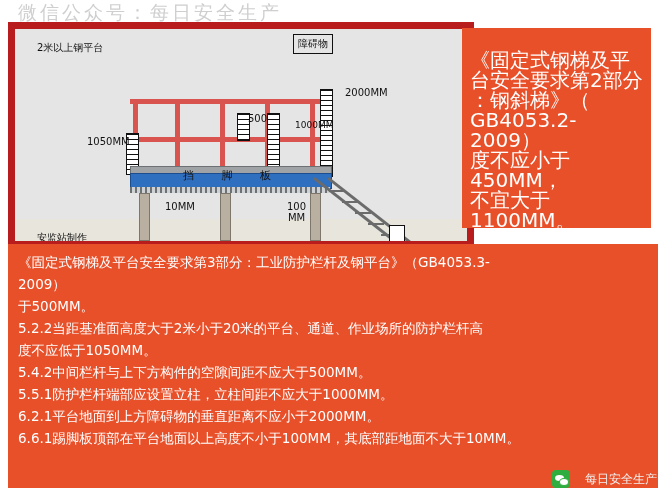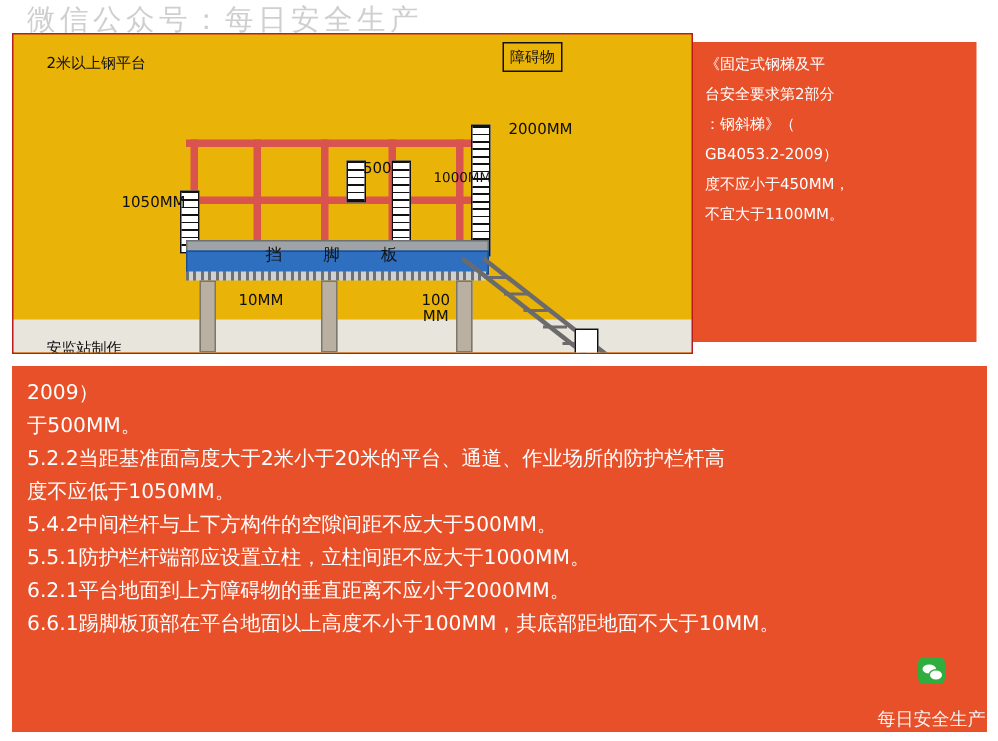--- a/index.html
+++ b/index.html
@@ -33,34 +33,34 @@
     white-space: nowrap;
     z-index: 5;
   }
   
   .illus-wrap {
     position: absolute;
     left: 8px;
     top: 22px;
     width: 452px;
     height: 212px;
-    background: #eab308;
-    border: 1px solid #b91c1c;
+    background: #e5e5e5;
+    border: 7px solid #b91c1c;
     overflow: hidden;
   }
   .illus-label {
     position: absolute;
     font-family: "DejaVu Sans", sans-serif;
     color: #111;
     white-space: nowrap;
   }
   .lbl-platform { left: 22px; top: 12px; font-size: 10px; }
   .lbl-obstacle {
     left: 278px; top: 5px; font-size: 10px;
-    border: 1px solid #111; padding: 2px 4px; margin-left: 48px;
+    border: 1px solid #111; padding: 2px 4px;
   }
   .lbl-2000 { left: 330px; top: 58px; font-size: 10px; }
   .lbl-500 { left: 233px; top: 84px; font-size: 10px; }
   .lbl-1000 { left: 280px; top: 91px; font-size: 9px; }
   .lbl-1050 { left: 72px; top: 107px; font-size: 10px; }
   .lbl-10mm { left: 150px; top: 172px; font-size: 10px; }
   .lbl-100mm { left: 272px; top: 152px; font-size: 10px; text-align: center; line-height: 11px; margin-top: 20px;}
   .lbl-450 { left: 385px; top: 212px; font-size: 10px; }
   .lbl-maker { left: 22px; top: 202px; font-size: 10px; }
   .lbl-dangjiao {
@@ -132,24 +132,24 @@
   }
   
   .panel-right {
     position: absolute;
     left: 462px;
     top: 28px;
     width: 189px;
     height: 200px;
     background: #e8502a;
     color: #ffffff;
-    padding: 6px 8px;
+    padding: 22px 8px;
     box-sizing: border-box;
     font-family: "DejaVu Sans", sans-serif;
-    font-size: 10px;
+    font-size: 20px;
     line-height: 20px;
   }
   
   .panel-bottom {
     position: absolute;
     left: 8px;
     top: 244px;
     width: 650px;
     height: 244px;
     background: #e8502a;
@@ -166,21 +166,20 @@
     position: absolute;
     right: 8px;
     bottom: 6px;
     display: flex;
     align-items: center;
     gap: 15px;
     color: #f2f2f2;
     font-size: 12px;
     font-family: "DejaVu Sans", sans-serif;
     z-index: 9;
-    flex-direction: column;
   }
   .badge .wc {
     width: 18px; height: 18px; border-radius: 4px;
     background: #2fae3f;
     position: relative;
   }
   .badge .wc:before {
     content: "";
     position: absolute; left: 3px; top: 5px;
     width: 9px; height: 6px; border-radius: 50%;
@@ -253,20 +252,21 @@
   <div class="panel-right">
     <div>《固定式钢梯及平</div>
     <div>台安全要求第2部分</div>
     <div>：钢斜梯》（</div>
     <div>GB4053.2-2009）</div>
     <div>度不应小于450MM，</div>
     <div>不宜大于1100MM。</div>
   </div>
 
   <div class="panel-bottom">
+    <p>《固定式钢梯及平台安全要求第3部分：工业防护栏杆及钢平台》（GB4053.3-</p>
     <p>2009）</p>
     <p>于500MM。</p>
     <p>5.2.2当距基准面高度大于2米小于20米的平台、通道、作业场所的防护栏杆高</p>
     <p>度不应低于1050MM。</p>
     <p>5.4.2中间栏杆与上下方构件的空隙间距不应大于500MM。</p>
     <p>5.5.1防护栏杆端部应设置立柱，立柱间距不应大于1000MM。</p>
     <p>6.2.1平台地面到上方障碍物的垂直距离不应小于2000MM。</p>
     <p>6.6.1踢脚板顶部在平台地面以上高度不小于100MM，其底部距地面不大于10MM。</p>
   </div>
 

